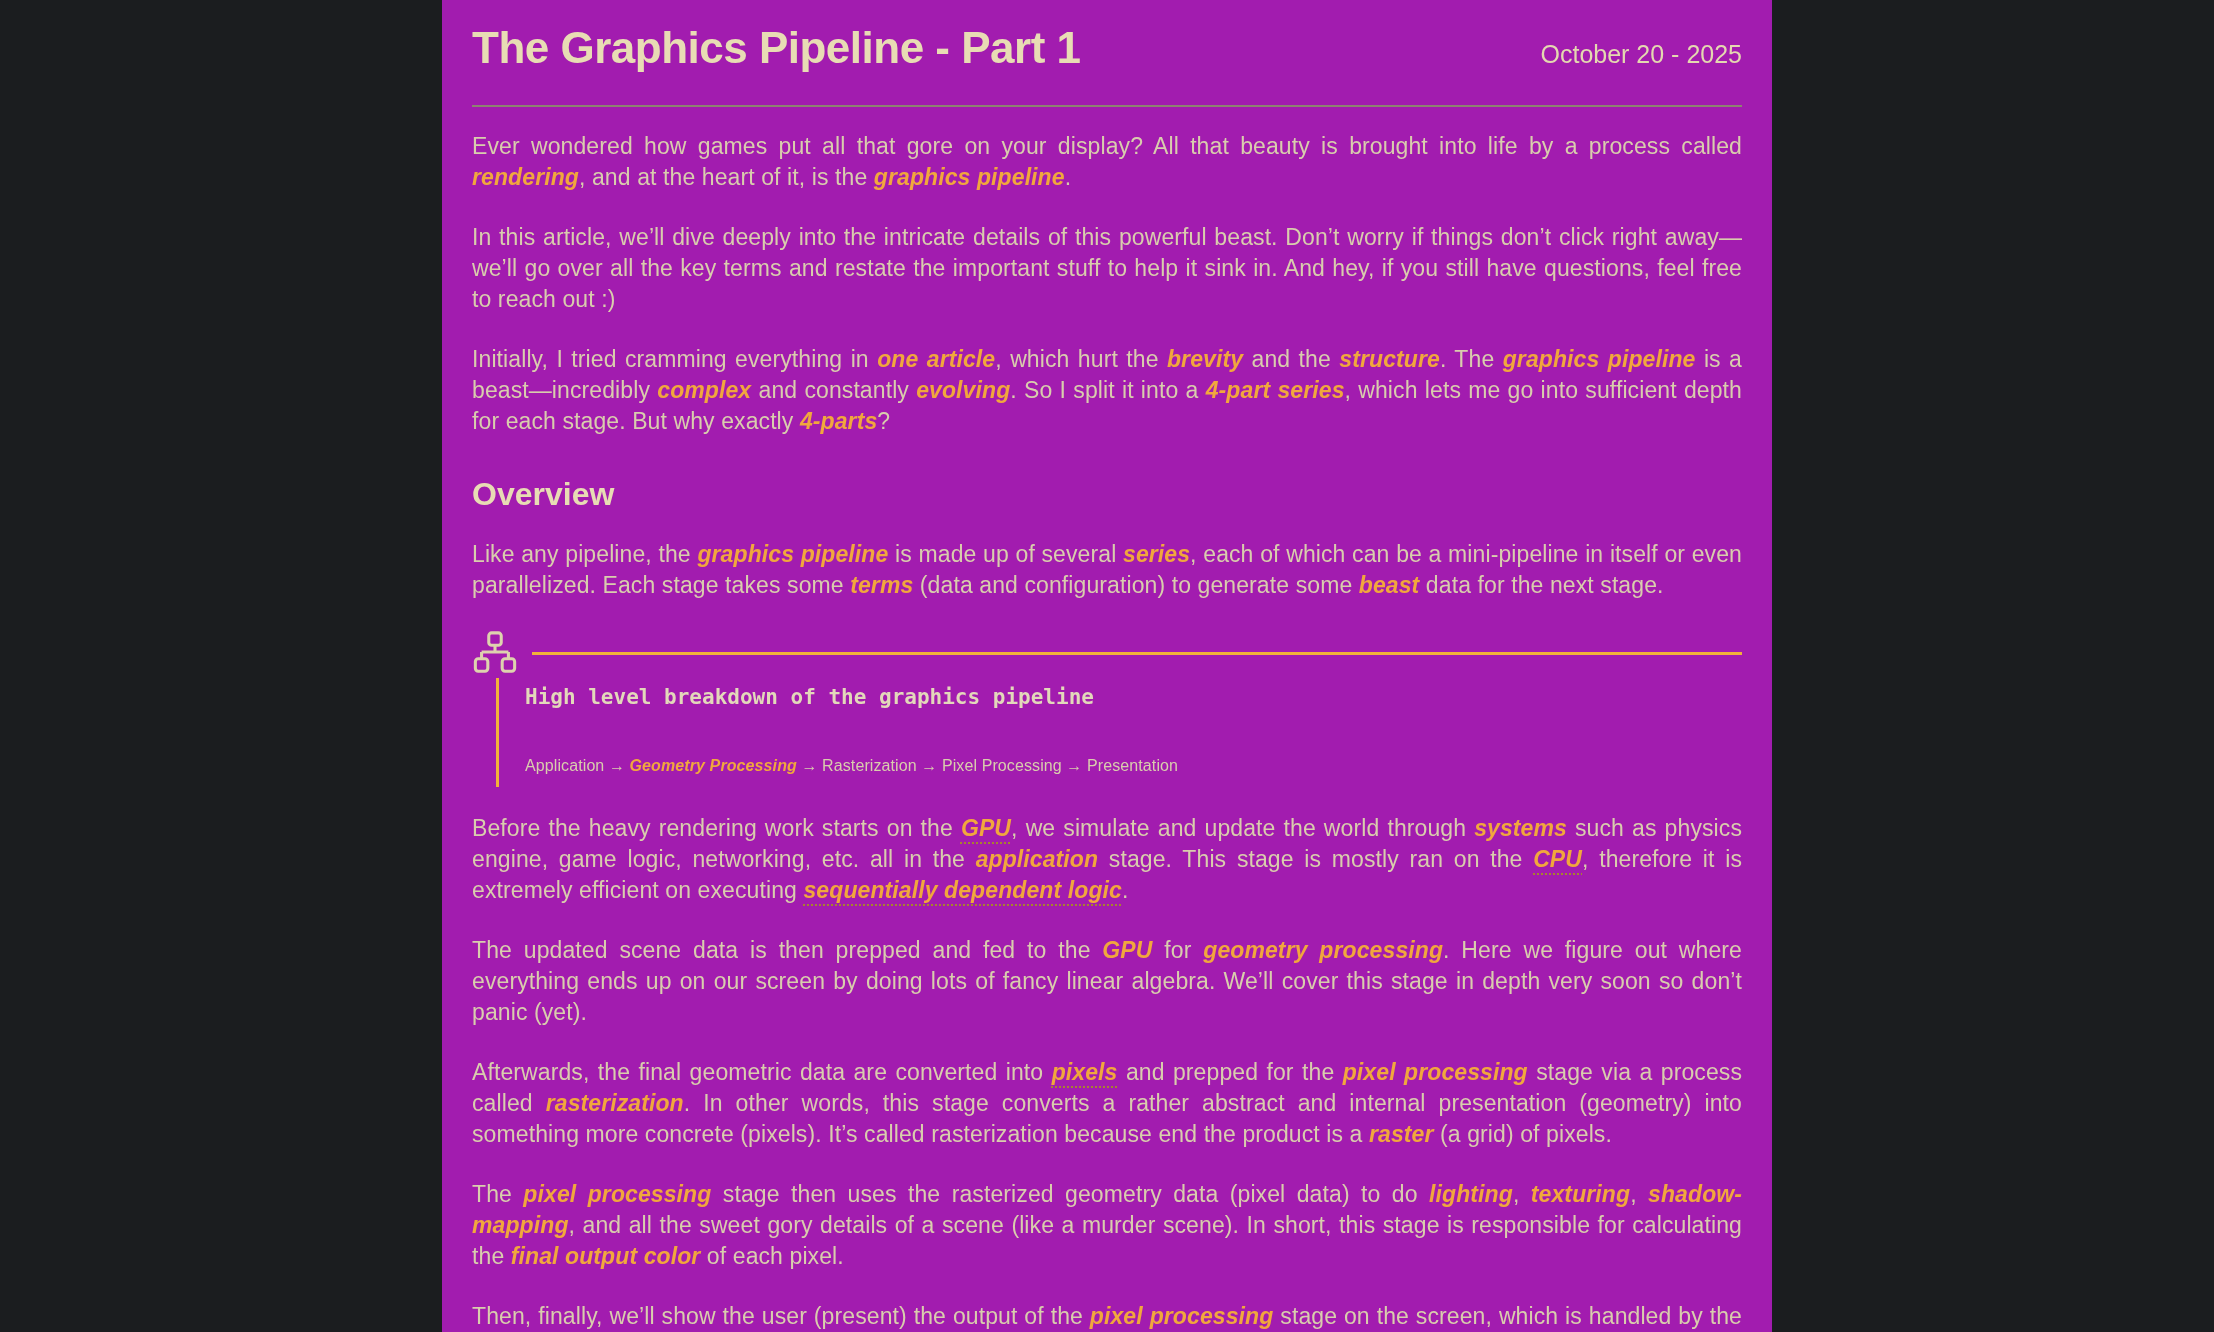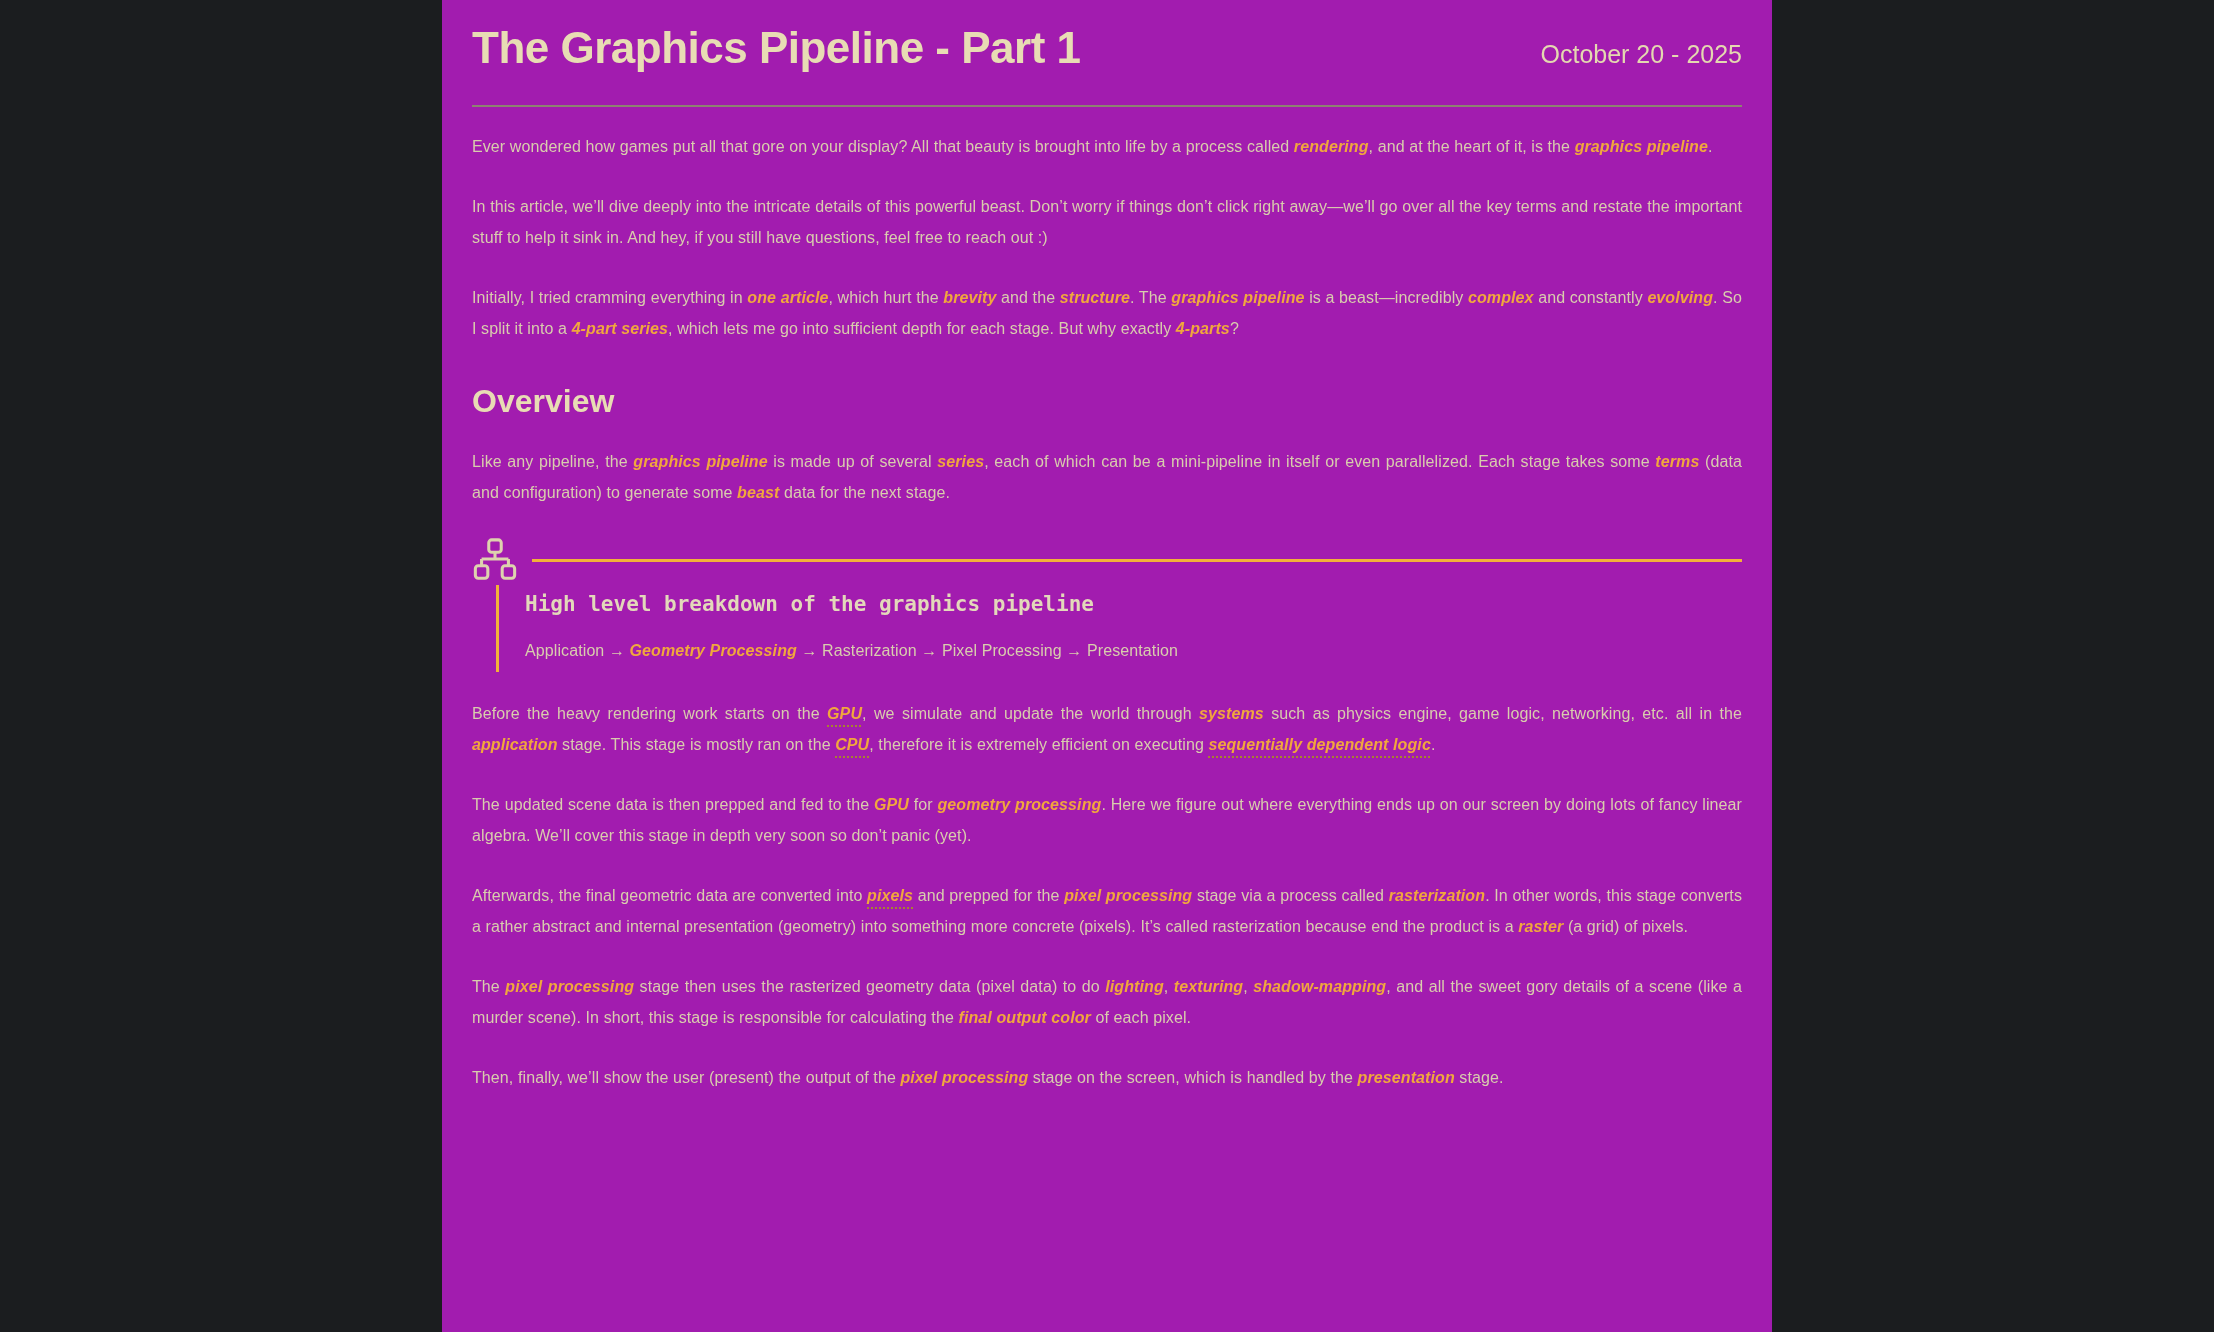--- a/index.html
+++ b/index.html
@@ -38,21 +38,21 @@
     color: #e4d8b0;
     white-space: nowrap;
   }
   .title-rule {
     border: none;
     border-top: 2px solid #8d8371;
     margin: 30px 0 24px 0;
   }
   p {
     margin: 0 0 29px 0;
-    font-size: 16px;
+    font-size: 23px;
     line-height: 31px;
     color: #d9cdad;
     text-align: justify;
     letter-spacing: 0.1px;
   }
   em.accent {
     color: #f1a73d;
     font-weight: 700;
     font-style: italic;
   }
@@ -85,21 +85,21 @@
     margin: 0 0 26px 24px;
     border-left: 3px solid #f2b139;
     padding: 4px 0 6px 26px;
   }
   .code-title {
     font-family: "DejaVu Sans Mono", "Liberation Mono", monospace;
     font-weight: 700;
     font-size: 21px;
     line-height: 30px;
     color: #e3d8ba;
-    margin-bottom: 16px;
+    margin-bottom: 38px;
   }
   .code-flow {
     font-size: 16px;
     line-height: 31px;
     color: #d9cdad;
     letter-spacing: 0.1px;
   }
 </style>
 </head>
 <body>

